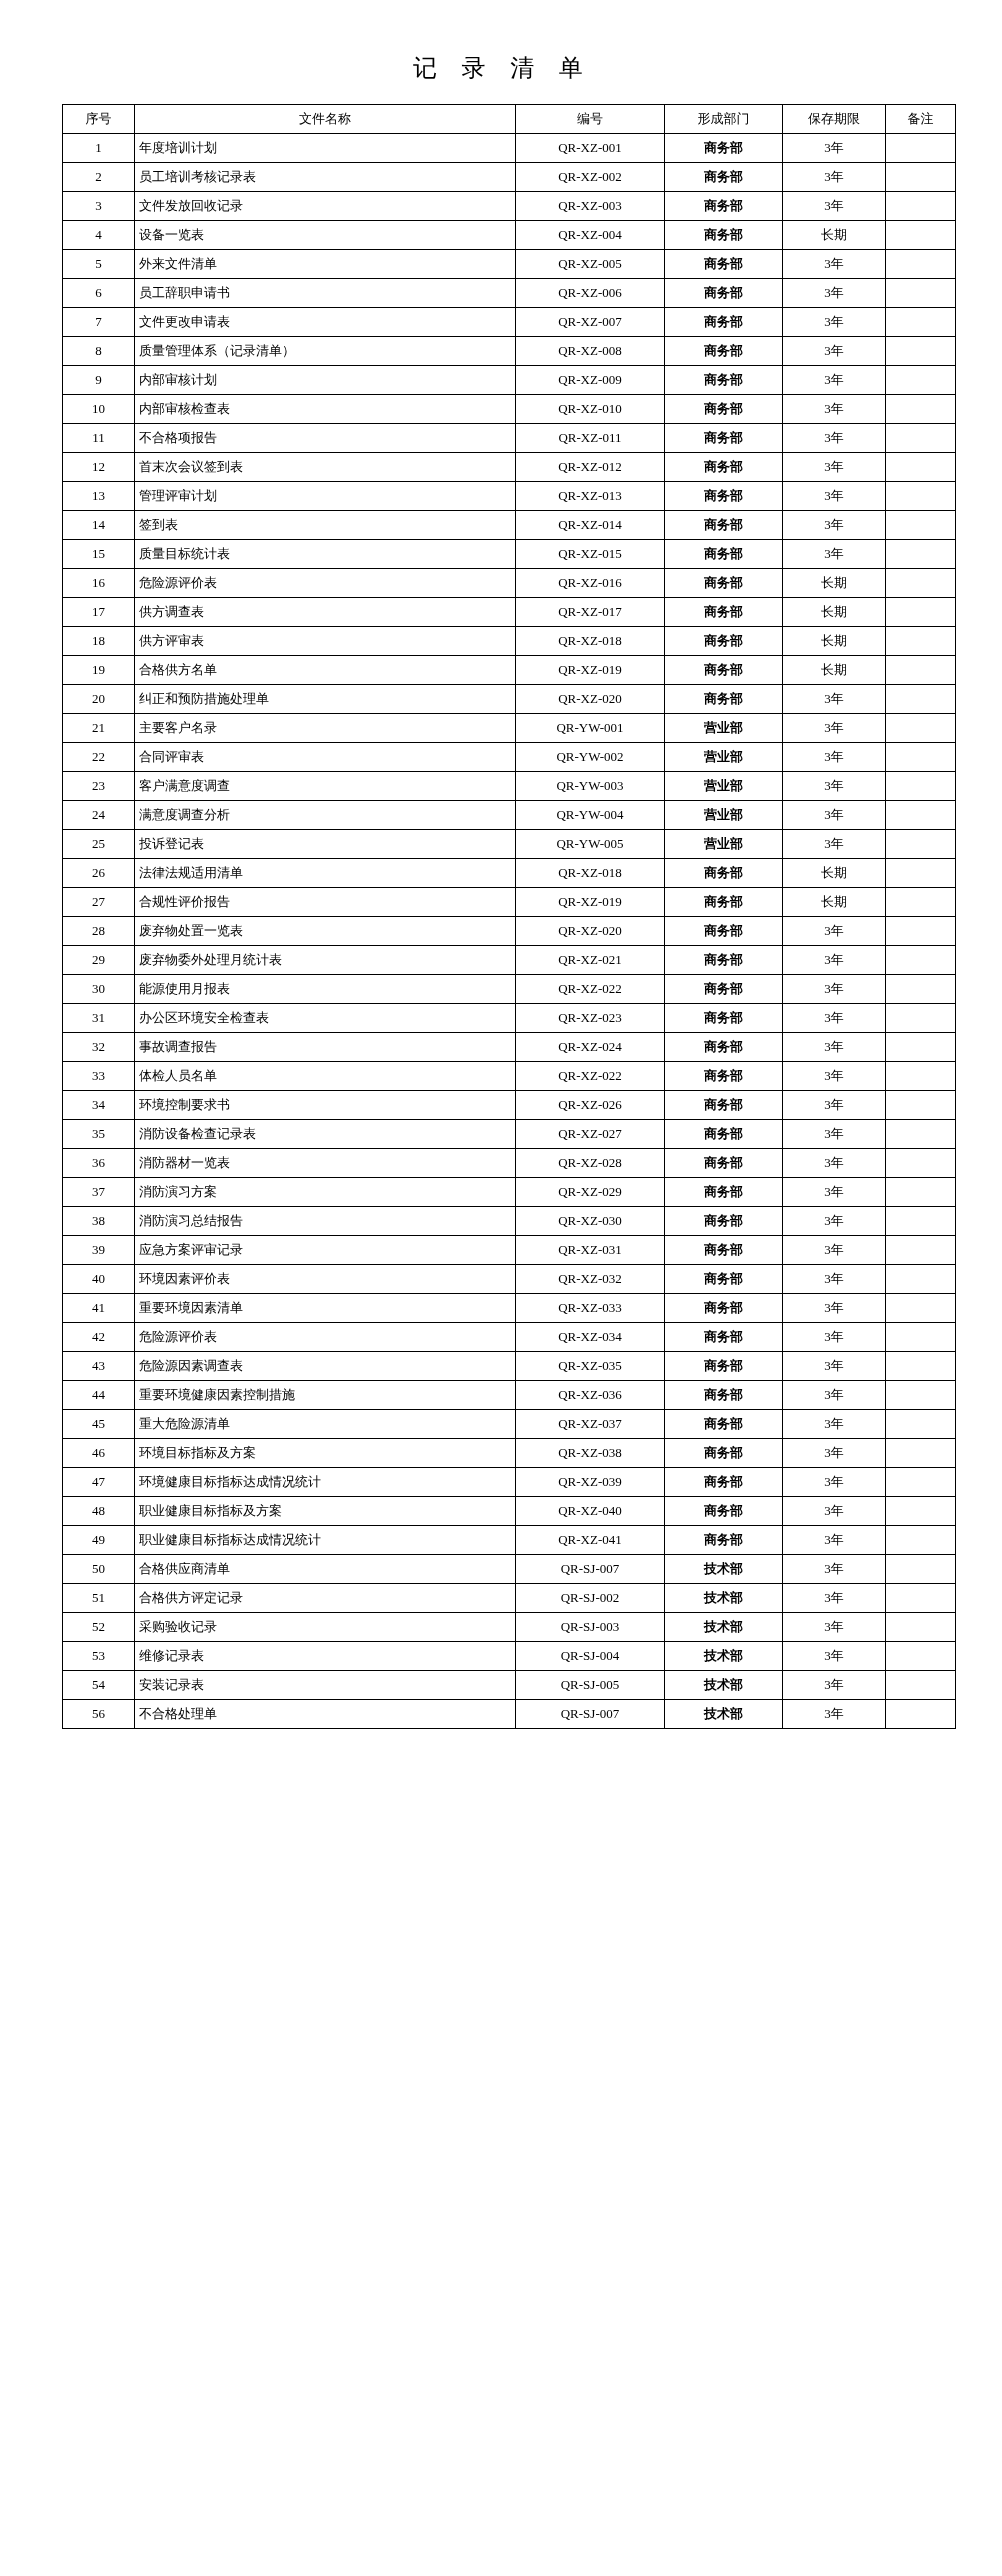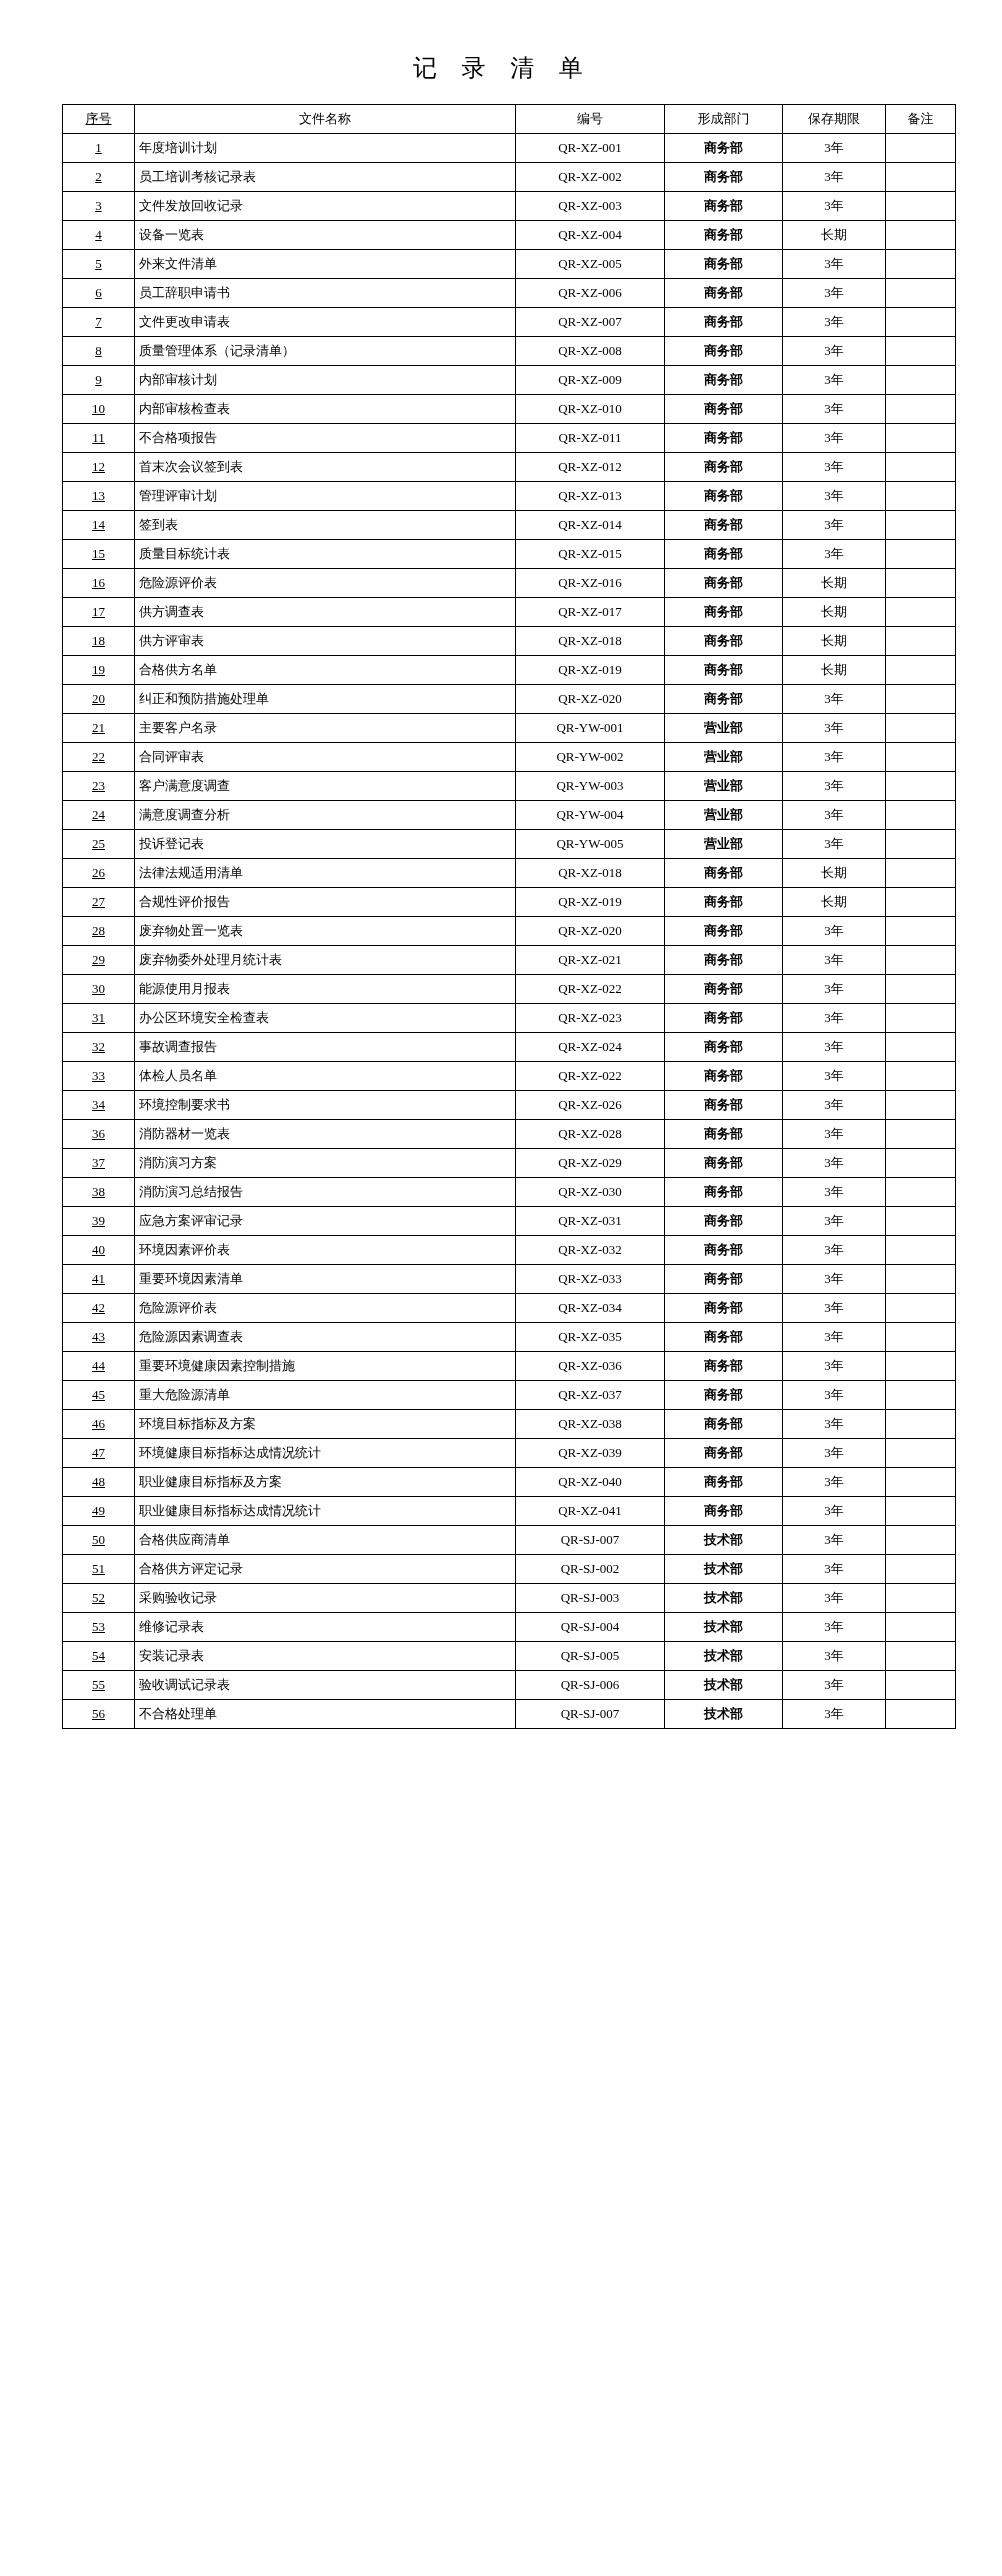--- a/index.html
+++ b/index.html
@@ -39,21 +39,21 @@
     font-family: "Liberation Serif", "DejaVu Serif", serif;
     padding: 0 4.1px;
     box-sizing: border-box;
     overflow: hidden;
     white-space: nowrap;
   }
   table.record-table th {
     text-align: center;
     font-weight: normal;
   }
-  .col-seq { width: 72px; text-align: center; text-decoration: underline; }
+  .col-seq { width: 72px; text-align: center; }
   .col-name { width: 381px; text-align: left; padding-left: 14.4px; }
   .col-code { width: 149px; text-align: center; }
   .col-dept { width: 118px; text-align: center; font-weight: bold; }
   .col-keep { width: 103px; text-align: center; }
   .col-note { width: 70px; text-align: center; }
   thead .col-name { text-align: center; padding-left: 4.1px; }
 </style>
 </head>
 <body>
 
@@ -338,20 +338,28 @@
         </tr>
         <tr>
           <td class="col-seq">34</td>
           <td class="col-name">环境控制要求书</td>
           <td class="col-code">QR-XZ-026</td>
           <td class="col-dept">商务部</td>
           <td class="col-keep">3年</td>
           <td class="col-note"></td>
         </tr>
         <tr>
+          <td class="col-seq">35</td>
+          <td class="col-name">消防设备检查记录表</td>
+          <td class="col-code">QR-XZ-027</td>
+          <td class="col-dept">商务部</td>
+          <td class="col-keep">3年</td>
+          <td class="col-note"></td>
+        </tr>
+        <tr>
           <td class="col-seq">36</td>
           <td class="col-name">消防器材一览表</td>
           <td class="col-code">QR-XZ-028</td>
           <td class="col-dept">商务部</td>
           <td class="col-keep">3年</td>
           <td class="col-note"></td>
         </tr>
         <tr>
           <td class="col-seq">37</td>
           <td class="col-name">消防演习方案</td>
@@ -485,28 +493,20 @@
           <td class="col-name">维修记录表</td>
           <td class="col-code">QR-SJ-004</td>
           <td class="col-dept">技术部</td>
           <td class="col-keep">3年</td>
           <td class="col-note"></td>
         </tr>
         <tr>
           <td class="col-seq">54</td>
           <td class="col-name">安装记录表</td>
           <td class="col-code">QR-SJ-005</td>
-          <td class="col-dept">技术部</td>
-          <td class="col-keep">3年</td>
-          <td class="col-note"></td>
-        </tr>
-        <tr>
-          <td class="col-seq">55</td>
-          <td class="col-name">验收调试记录表</td>
-          <td class="col-code">QR-SJ-006</td>
           <td class="col-dept">技术部</td>
           <td class="col-keep">3年</td>
           <td class="col-note"></td>
         </tr>
         <tr>
           <td class="col-seq">56</td>
           <td class="col-name">不合格处理单</td>
           <td class="col-code">QR-SJ-007</td>
           <td class="col-dept">技术部</td>
           <td class="col-keep">3年</td>

